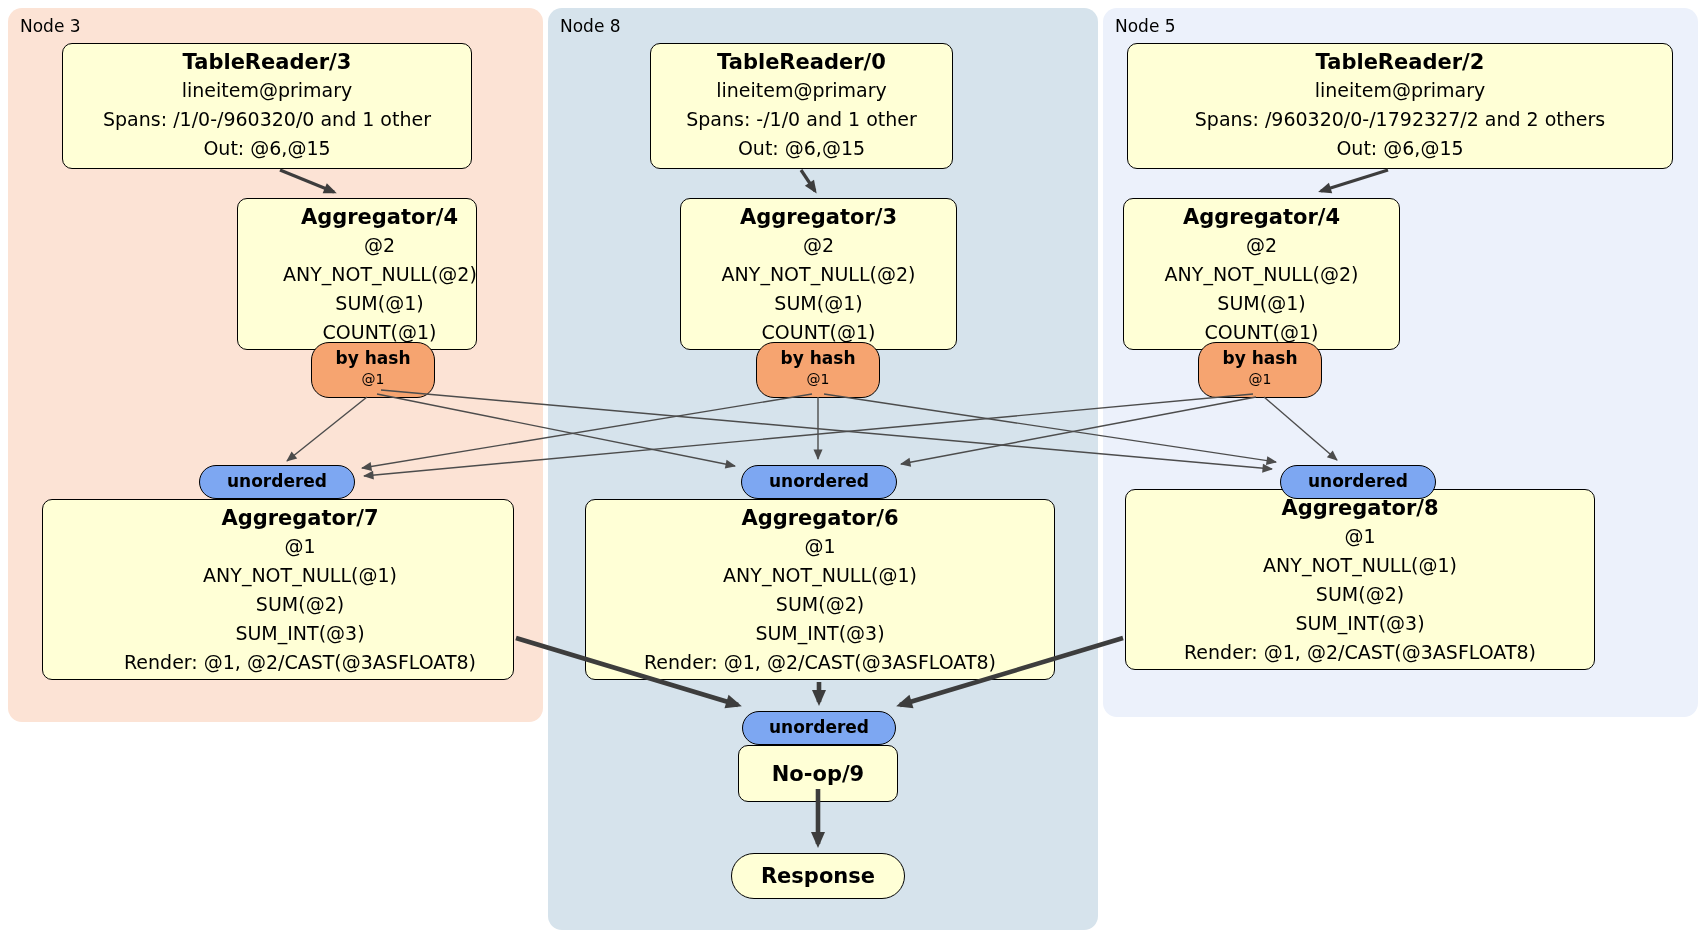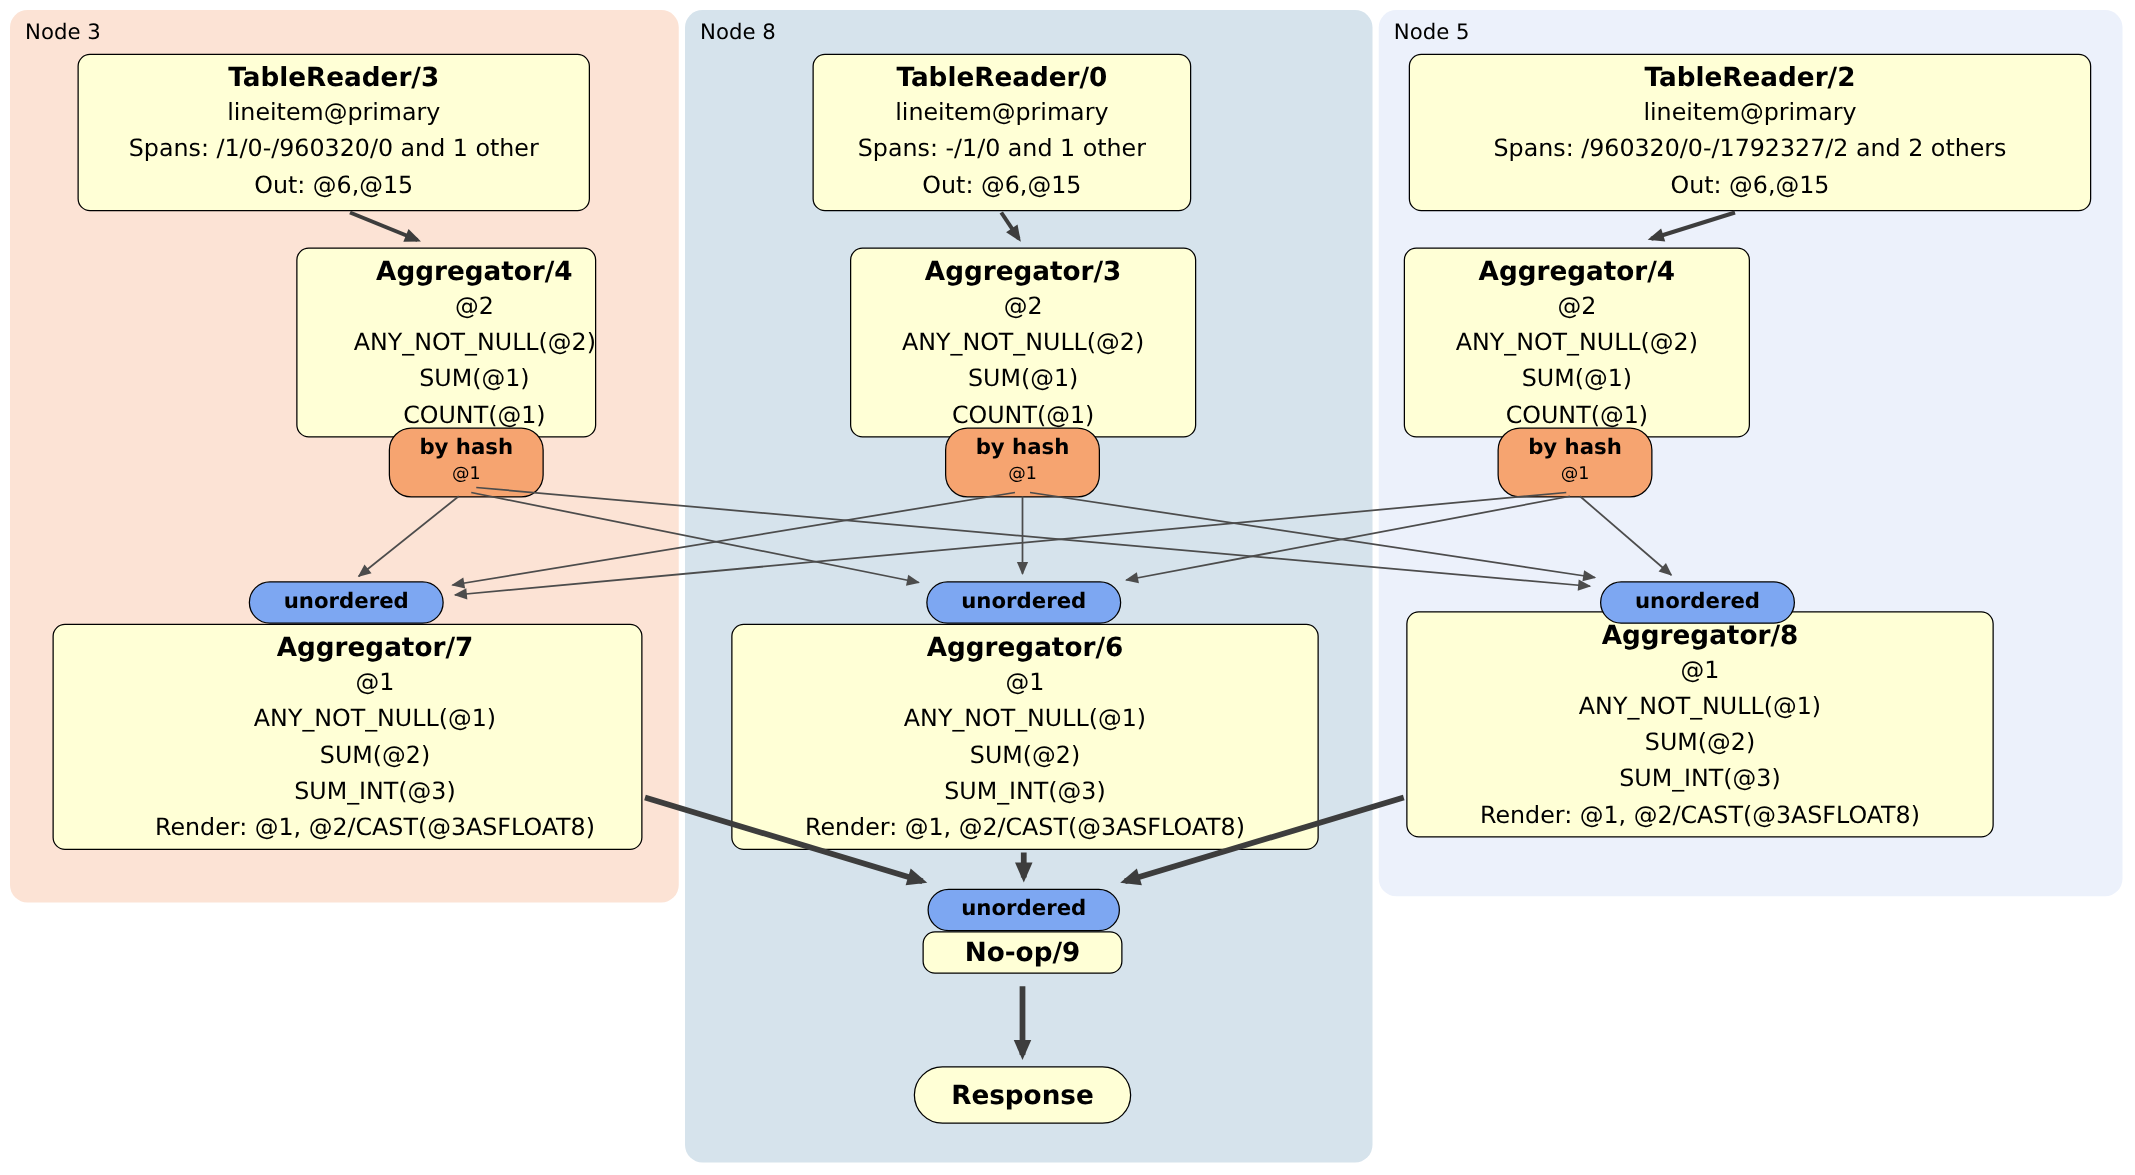--- a/index.html
+++ b/index.html
@@ -171,21 +171,21 @@
   <div class="pbox" style="left:1125px; top:489px; width:470px; height:181px;">
     <div class="ptitle">Aggregator/8</div>
     <div class="pline">@1</div>
     <div class="pline">ANY_NOT_NULL(@1)</div>
     <div class="pline">SUM(@2)</div>
     <div class="pline">SUM_INT(@3)</div>
     <div class="pline">Render: @1, @2/CAST(@3ASFLOAT8)</div>
   </div>
 
   <div class="sync" style="left:742px; top:711px; width:154px;">unordered</div>
-  <div class="pbox terminal" style="left:738px; top:745px; width:160px; height:34px;">No-op/9</div>
+  <div class="pbox terminal" style="left:738px; top:745px; width:160px; height:57px;">No-op/9</div>
   <div class="pbox terminal" style="left:731px; top:853px; width:174px; height:46px; border-radius:23px;">Response</div>
 
   <svg class="edges" width="1708" height="940" viewBox="0 0 1708 940">
     <defs>
       <marker id="arrow-thin" markerUnits="userSpaceOnUse" markerWidth="12" markerHeight="10" refX="10" refY="5" orient="auto">
         <path class="ah-thin" d="M0.5,0.5 L11,5 L0.5,9.5 z"></path>
       </marker>
       <marker id="arrow-med" markerUnits="userSpaceOnUse" markerWidth="15" markerHeight="13" refX="11" refY="6.5" orient="auto">
         <path class="ah-dark" d="M1,1 L14,6.5 L1,12 z"></path>
       </marker>

